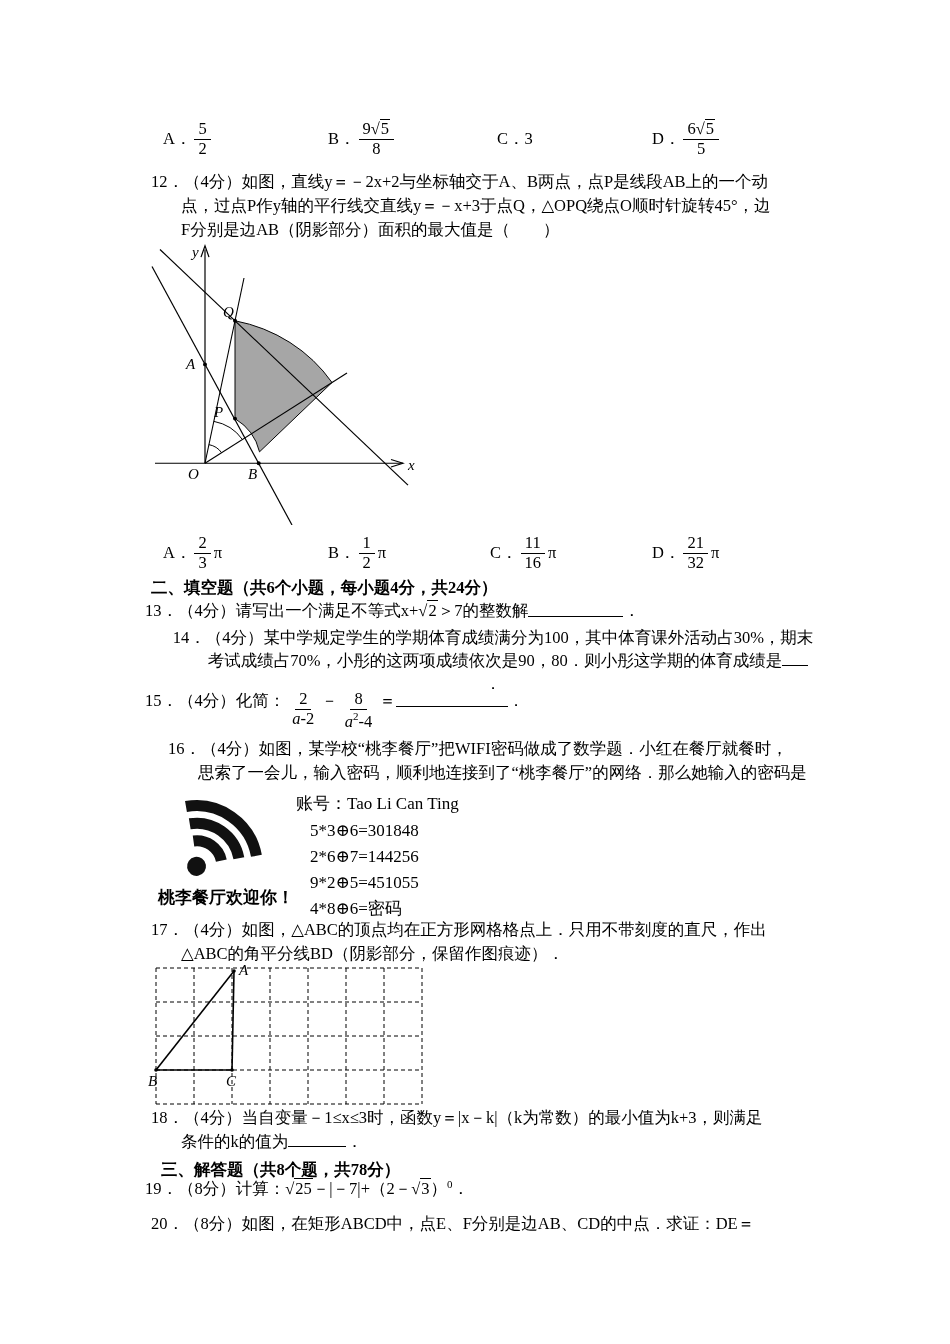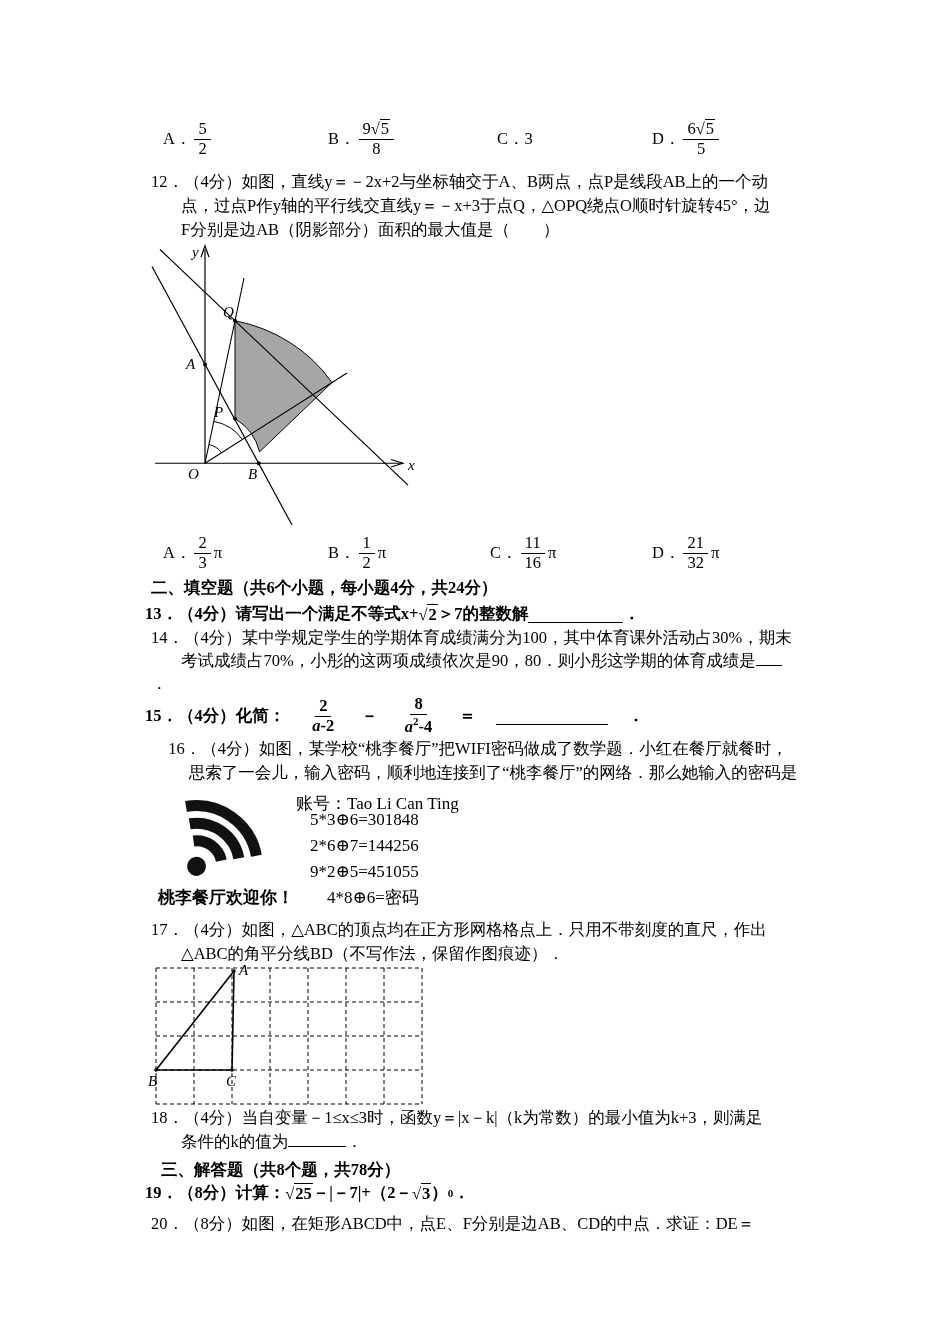--- a/index.html
+++ b/index.html
@@ -14,21 +14,21 @@
   .indent { padding-left:30px; }
   .bold { font-weight:bold; }
   .it { font-style:italic; }
   .blank { display:inline-block; border-bottom:1px solid #000; height:1.05em; vertical-align:baseline; }
   .opt { position:absolute; display:inline-flex; align-items:center; height:100%; }
   .frac { display:inline-flex; flex-direction:column; align-items:center; vertical-align:middle; line-height:1.15; margin:0 3px; text-align:center; }
   .frac .num { border-bottom:1px solid #000; padding:0 4px; display:block; white-space:nowrap; }
   .frac .den { padding:0 4px; display:block; white-space:nowrap; }
   .sqrt { white-space:nowrap; }
   .sqrt .rk { display:inline-block; border-top:1px solid #000; padding:0 1px; }
-  .mathline { display:flex; align-items:center; white-space:nowrap;font-weight:bold; }
+  .mathline { display:flex; align-items:flex-start; white-space:nowrap; }
   sup { font-size:11px; }
   svg text { font-family:"Liberation Serif","DejaVu Serif",serif; }
   .svglab { font-style:italic; font-size:15px; }
   .wifi-eq { line-height:26px; white-space:nowrap; font-size:17px; }
 </style>
 </head>
 <body>
 
 <div class="page">
 
@@ -134,69 +134,69 @@
   <div class="abs bold line" style="top:576px;left:145px;">二、填空题（共6个小题，每小题4分，共24分）</div>
 
   <div class="abs mathline" style="top:600px;left:145px;height:28px;">
     <span>13．（4分）请写出一个满足不等式x+</span>
       <span class="sqrt"><span>√</span><span class="rk">2</span></span>
       <span>＞7的整数解</span>
       <span class="blank" style="width:95px"></span>
       <span>．</span>
   </div>
 
-  <div class="abs" style="top:626px;left:145px;width:690px;">
+  <div class="abs" style="top:626px;left:145px;width:690px;text-align:center;">
     <div class="line" style="line-height:23px">14．（4分）某中学规定学生的学期体育成绩满分为100，其中体育课外活动占30%，期末</div>
     <div class="line indent" style="line-height:23px"><span>考试成绩占70%，小彤的这两项成绩依次是90，80．则小彤这学期的体育成绩是</span><span class="blank" style="width:26px"></span></div>
     <div class="line" style="line-height:23px">．</div>
   </div>
 
-  <div class="abs mathline" style="top:690px;left:145px;height:52px;gap:20px;">
+  <div class="abs mathline" style="top:690px;left:145px;height:52px;">
     <span>15．（4分）化简：</span>
     <span class="frac">
       <span class="num">2</span>
       <span class="den"><span class="it">a</span><span>-2</span></span>
     </span>
     <span>－</span>
     <span class="frac">
       <span class="num">8</span>
       <span class="den"><span class="it">a</span><sup>2</sup><span>-4</span></span>
     </span>
     <span>＝</span>
       <span class="blank" style="width:112px"></span>
       <span>．</span>
   </div>
 
-  <div class="abs" style="top:737px;left:130px;width:690px;text-align:center;">
+  <div class="abs" style="top:737px;left:162px;width:690px;">
     <div class="line">16．（4分）如图，某学校“桃李餐厅”把WIFI密码做成了数学题．小红在餐厅就餐时，</div>
     <div class="line indent">思索了一会儿，输入密码，顺利地连接到了“桃李餐厅”的网络．那么她输入的密码是</div>
   </div>
 
   <div class="abs" style="top:788px;left:148px;width:440px;height:124px;">
     <svg width="140" height="100" viewBox="0 0 140 100">
       <g transform="translate(60,62) rotate(35)" fill="none" stroke="#111" stroke-width="11">
         <path d="M-17,1 A25,25 0 0 1 17,1"></path>
         <path d="M-30,-11 A43,43 0 0 1 30,-11"></path>
         <path d="M-43,-23 A61,61 0 0 1 43,-23"></path>
         <circle cx="0" cy="20" r="9.5" fill="#111" stroke="none"></circle>
       </g>
     </svg>
     <div class="bold" style="position:absolute;left:10px;top:98px;font-size:17px;">桃李餐厅欢迎你！</div>
     <div style="position:absolute;left:148px;top:4px;font-size:17px;">账号：Tao Li Can Ting</div>
-    <div style="position:absolute;left:162px;top:19px;text-align:right;">
+    <div style="position:absolute;left:162px;top:30px;">
       <div class="wifi-eq">5*3⊕6=301848</div>
       <div class="wifi-eq">2*6⊕7=144256</div>
       <div class="wifi-eq">9*2⊕5=451055</div>
       <div class="wifi-eq">4*8⊕6=密码</div>
     </div>
   </div>
 
   <div class="abs" style="top:918px;left:145px;width:690px;">
     <div class="line">17．（4分）如图，△ABC的顶点均在正方形网格格点上．只用不带刻度的直尺，作出</div>
-    <div class="line indent">△ABC的角平分线BD（不写作法，保留作图痕迹）．</div>
+    <div class="line indent">△ABC的角平分线BD（阴影部分，保留作图痕迹）．</div>
   </div>
 
   <svg class="abs" style="left:148px;top:958px;" width="284" height="152" viewBox="0 0 284 152">
     <g stroke="#000" stroke-width="1" stroke-dasharray="4,3">
       <line x1="8" y1="10" x2="8" y2="146"></line>
       <line x1="46" y1="10" x2="46" y2="146"></line>
       <line x1="84" y1="10" x2="84" y2="146"></line>
       <line x1="122" y1="10" x2="122" y2="146"></line>
       <line x1="160" y1="10" x2="160" y2="146"></line>
       <line x1="198" y1="10" x2="198" y2="146"></line>

